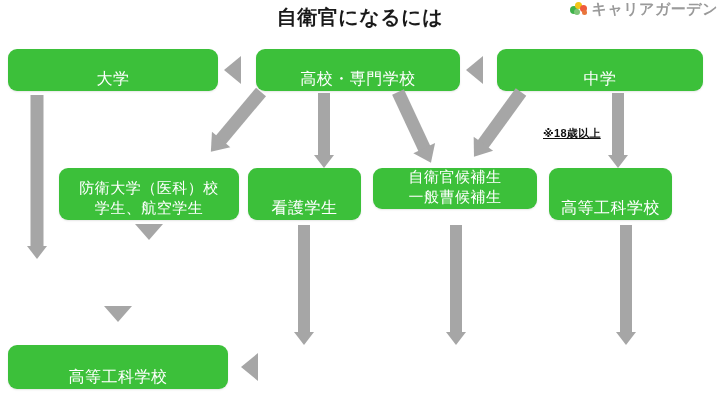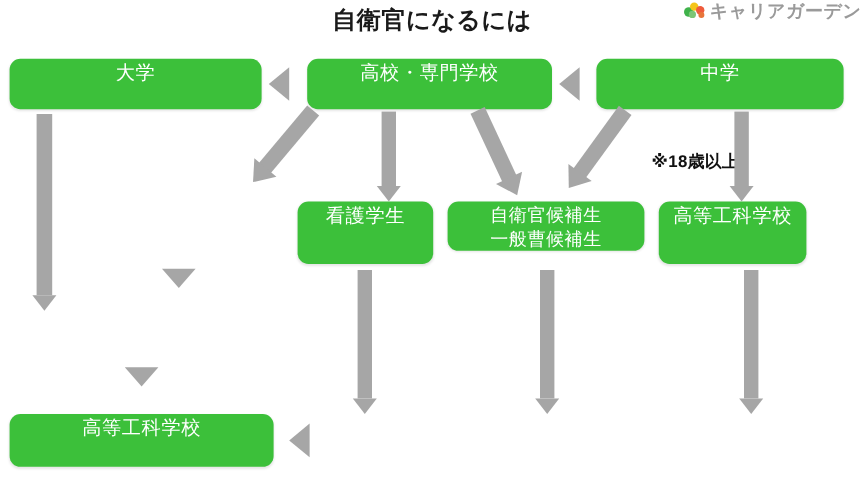--- a/index.html
+++ b/index.html
@@ -65,21 +65,21 @@
     letter-spacing: 0.5px;
     text-align: right;
   }
   
   .node {
     position: absolute;
     background: #3cc03a;
     border-radius: 9px;
     color: #ffffff;
     display: flex;
-    align-items: flex-start;
+    align-items: flex-end;
     justify-content: center;
     text-align: center;
     box-sizing: border-box;
     font-size: 16px;
     line-height: 21px;
     padding: 2px 4px;
     box-shadow: 0 1px 2px rgba(0,0,0,0.10);
     letter-spacing: 0.5px;
   }
   .node.two-line { font-size: 15px; line-height: 20px; }
@@ -134,25 +134,26 @@
     bottom: 0;
     transform: translateX(-50%);
     width: 0; height: 0;
     border-left: 12px solid transparent;
     border-right: 12px solid transparent;
     border-top: 16px solid #a6a6a6;
   }
   
   .note {
     position: absolute;
-    font-size: 14px;
+    font-size: 11px;
     font-weight: bold;
     color: #111111;
     white-space: nowrap;
     letter-spacing: 0.3px;
+    text-decoration: underline;
   }
 </style>
 </head>
 <body>
 
 <div id="stage">
 
   <div class="page-title">自衛官になるには</div>
 
   <div class="brand">
@@ -207,20 +208,24 @@
     <span class="head"></span>
   </div>
 
   <div class="note" style="left:543px; top:126px;">※18歳以上</div>
 
   <div class="arrow v-arrow" style="left:604px; top:93px; width:28px; height:75px;">
     <span class="shaft" style="width:12px; height:62px;"></span>
     <span class="head"></span>
   </div>
 
+  <div class="node two-line" style="left:59px; top:168px; width:180px; height:52px;">
+    <span class="node-label">防衛大学（医科）校
+学生、航空学生</span>
+  </div>
 
   <div class="node" style="left:248px; top:168px; width:113px; height:52px;">
     <span class="node-label">看護学生</span>
   </div>
 
   <div class="node two-line" style="left:373px; top:168px; width:164px; height:41px;">
     <span class="node-label">自衛官候補生
 一般曹候補生</span>
   </div>
 

